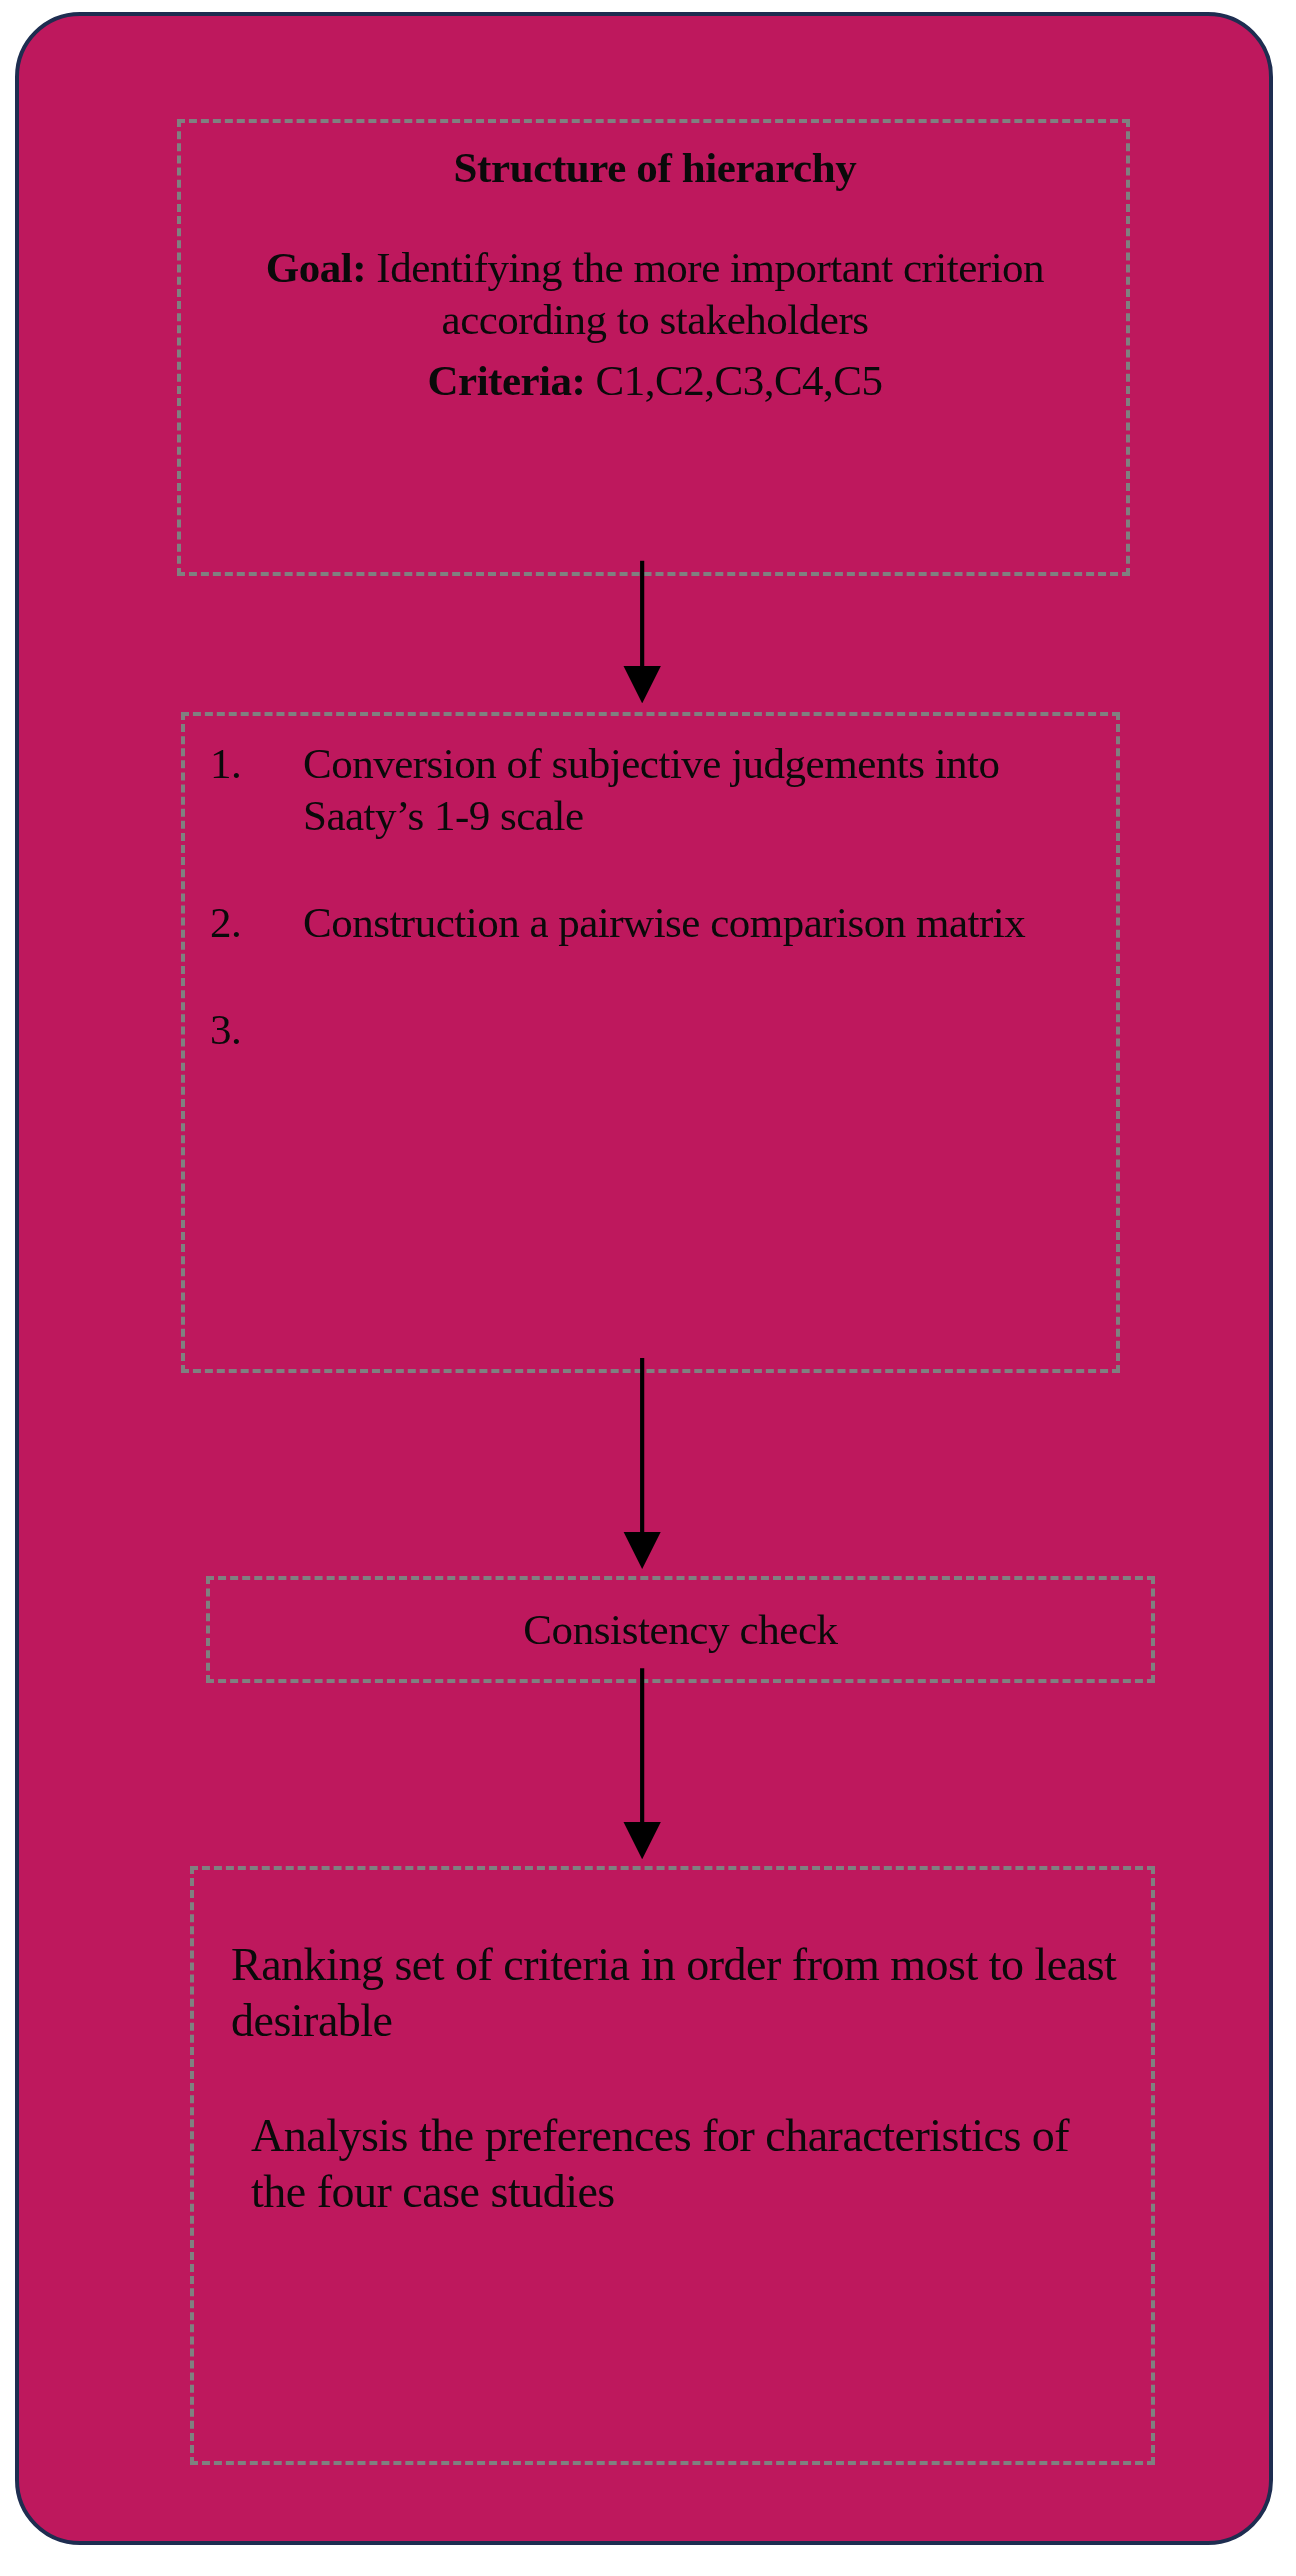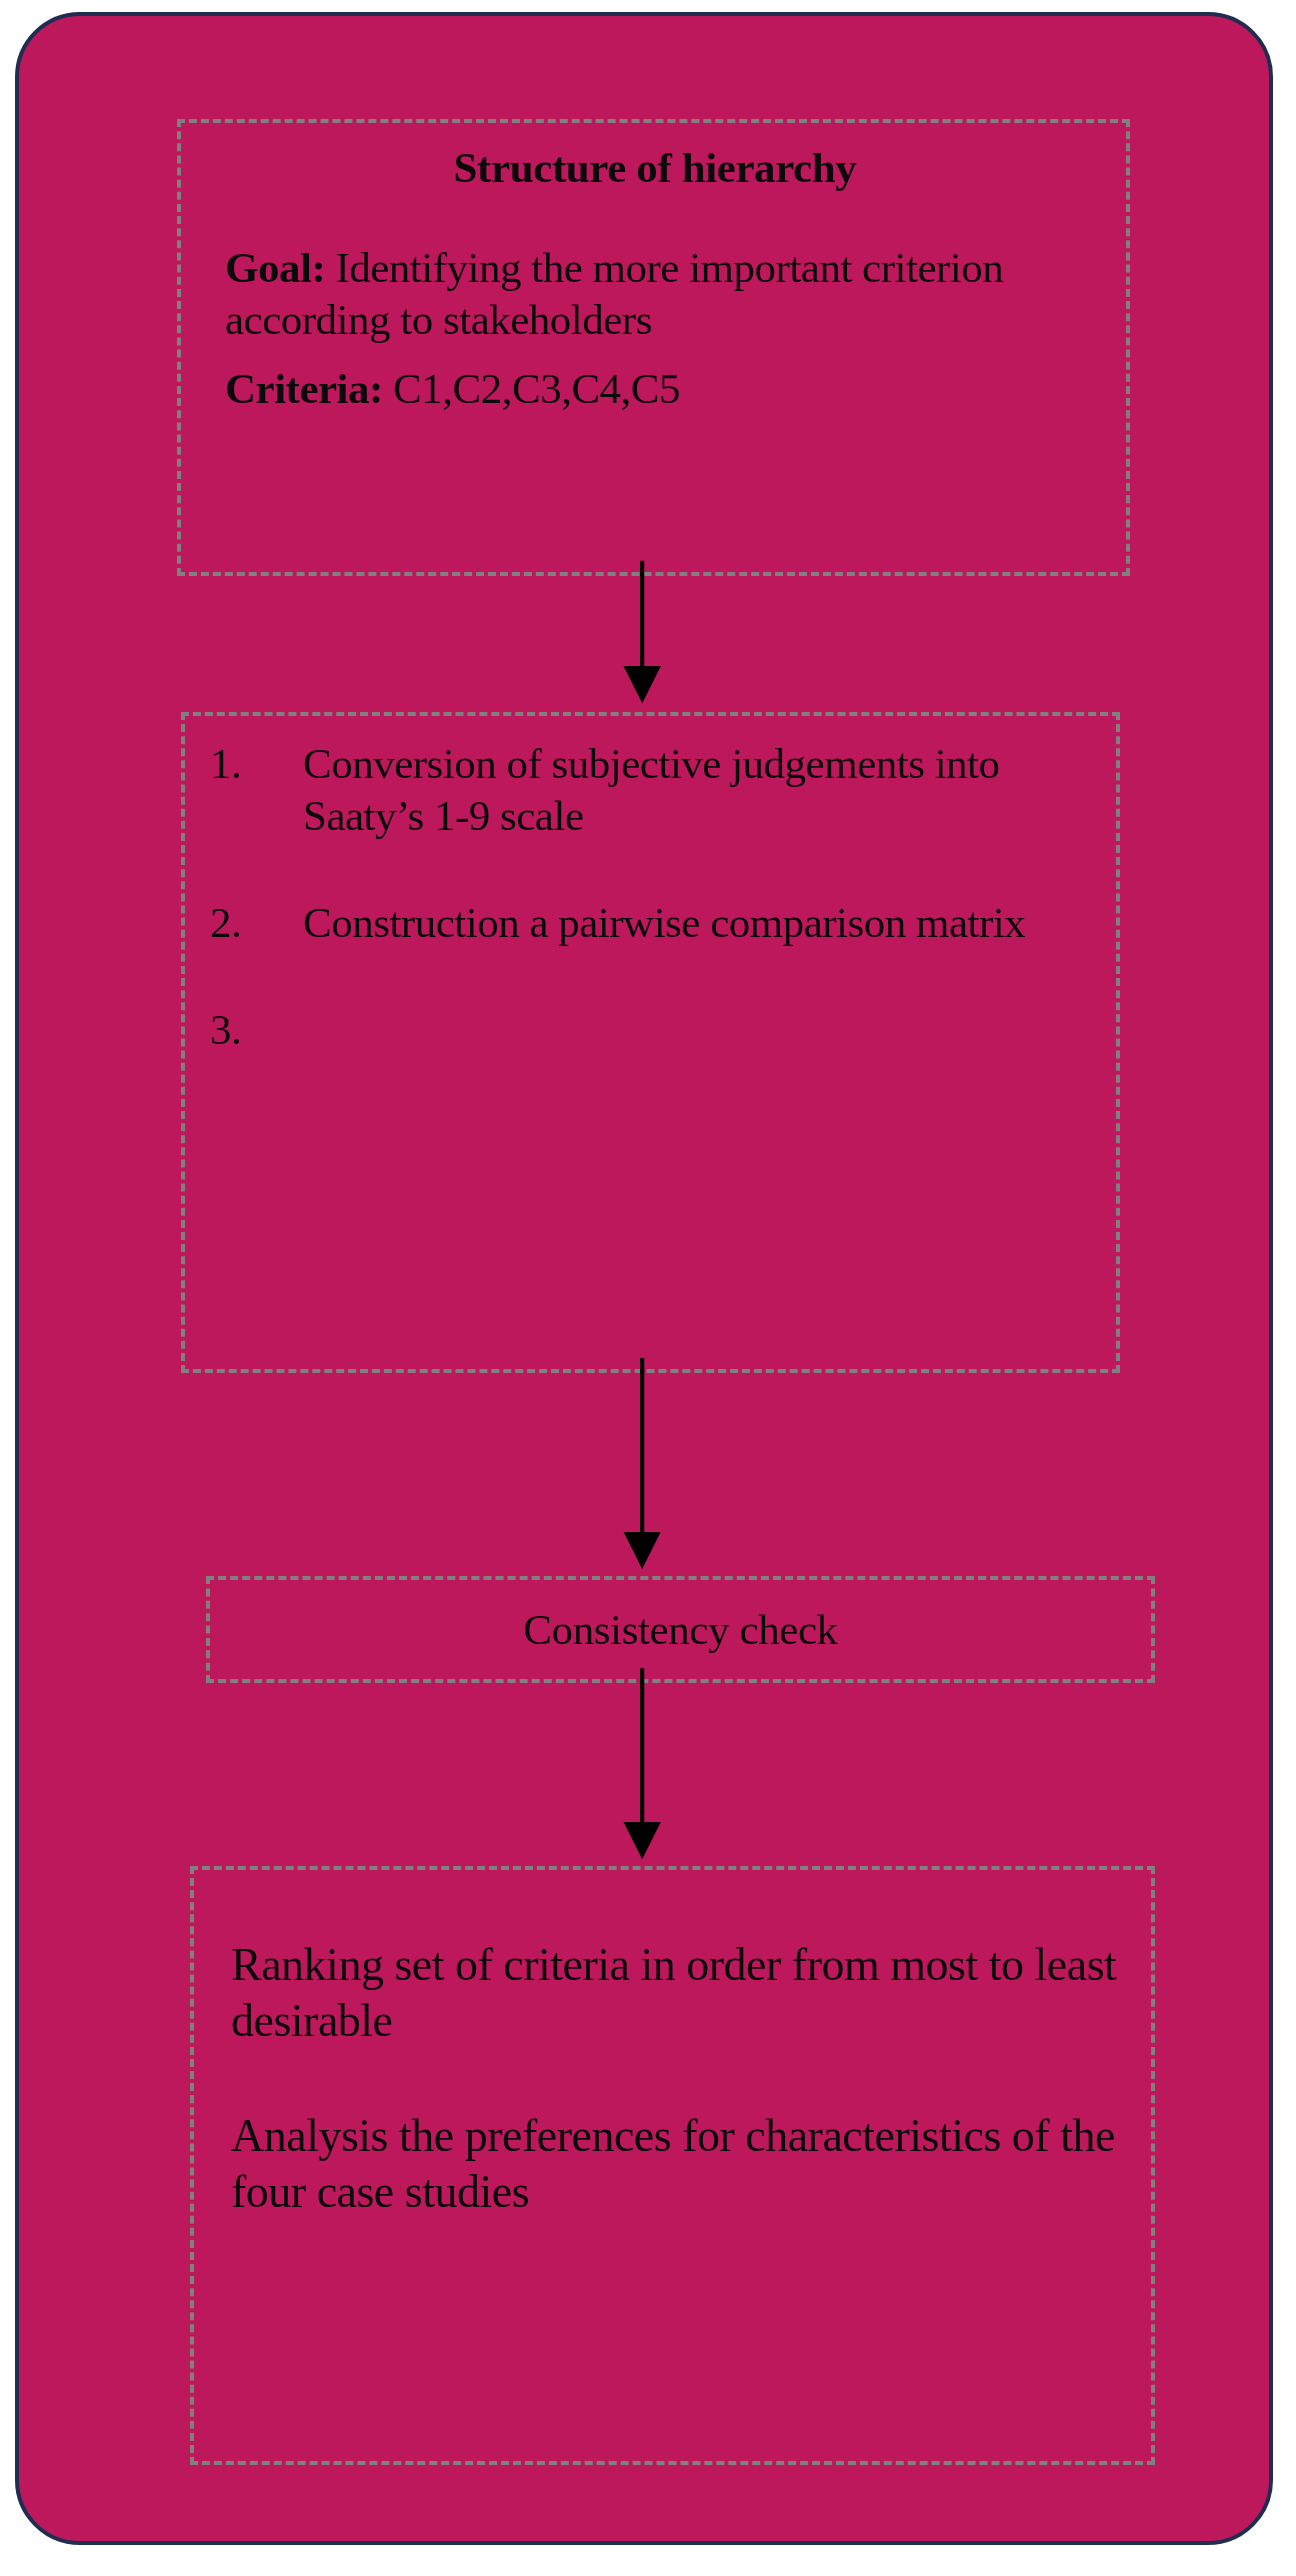--- a/index.html
+++ b/index.html
@@ -49,22 +49,22 @@
     text-align: center;
     font-weight: bold;
     font-size: 43px;
     line-height: 1.05;
     letter-spacing: -0.4px;
     margin: 0 0 52px 0;
   }
   .hier-line {
     font-size: 43px;
     line-height: 1.22;
-    text-align: left;
-    margin: 16px;
+    text-align: center;
+    margin: 8px;
     letter-spacing: -0.5px;
   }
   .hier-line b { font-weight: bold; }
   #hierarchy-goal { margin-bottom: 3.3px; }
 
   
   #box-steps {
     left: 162px;
     top: 696px;
     width: 939px;
@@ -111,21 +111,21 @@
     height: 599px;
     padding: 67px 25px 8.3px 37px;
   }
   .result-para {
     font-size: 46px;
     line-height: 1.23;
     letter-spacing: -0.5px;
     margin: 0 0 58px 0;
     text-align: left;
   }
-  .result-para:last-child { margin-bottom: 0; }
+  .result-para:last-child { margin-bottom: 0; margin-left: 20px; }
 
   
   .arrow-connector {
     position: absolute;
     left: 0;
     top: 0;
     overflow: visible;
   }
 </style>
 </head>

